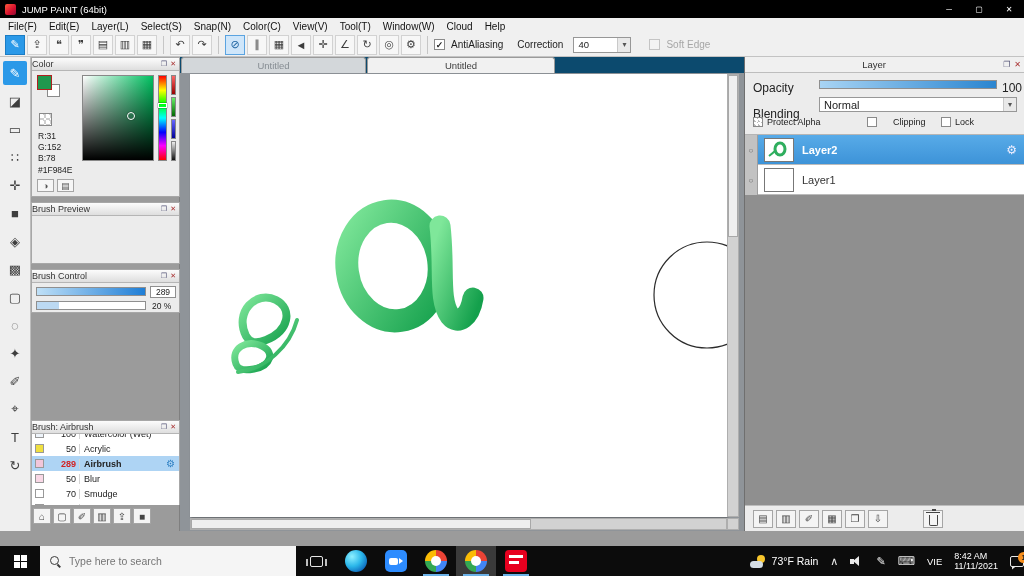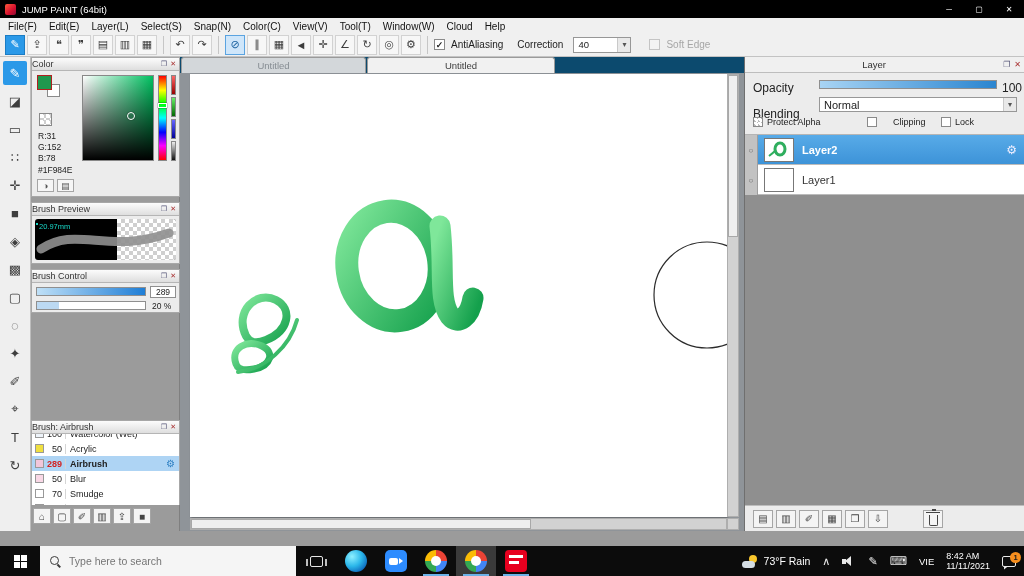--- a/index.html
+++ b/index.html
@@ -39,21 +39,21 @@
 .phead .pt{flex:1;font-size:9px;color:#333}
 .phead .pic{font-size:7px;color:#557;margin-right:3px}
 .phead .pic.x{color:#a33}
 .swatch{border:1px solid #8a8a8a}
 .checker{background-image:linear-gradient(45deg,#cfcfcf 25%,transparent 25%,transparent 75%,#cfcfcf 75%),linear-gradient(45deg,#cfcfcf 25%,transparent 25%,transparent 75%,#cfcfcf 75%);background-size:8px 8px;background-position:0 0,4px 4px;background-color:#fff}
 .ctext{font-size:8.5px;color:#222;position:absolute;left:6px}
 .mbtn{position:absolute;width:17px;height:13px;border:1px solid #a5a5a5;background:#f6f6f6;display:flex;align-items:center;justify-content:center;font-size:9px;color:#555}
 .track{height:9px;border:1px solid #8f8f8f;background:#fff;position:absolute}
 .brow{height:15px;display:flex;align-items:center;font-size:9px;background:#fff}
 .brow .sw{width:9px;height:9px;border:1px solid #999;margin-left:3px}
-.brow .sz{width:22px;text-align:right;padding-right:3px;border-right:1px solid #d5d5d5;margin-right:4px}
+.brow .sz{width:36px;text-align:right;padding-right:3px;border-right:1px solid #d5d5d5;margin-right:4px}
 .brow.selrow{background:#aed4f4}
 .brow.selrow .sz{color:#d22323;font-weight:bold}
 .brow.selrow .nm{font-weight:bold}
 .fbtn{width:18px;height:16px;border:1px solid #a5a5a5;background:#f4f4f4;display:flex;align-items:center;justify-content:center;font-size:10px;color:#444}
 
 #canvasarea{top:57px;left:180px;width:564px;height:474px;background:#0c4a6e}
 .ctab{position:absolute;top:0;height:16px;font-size:9.5px;display:flex;align-items:center;justify-content:center;border:1px solid #9a9a9a;border-bottom:none;border-radius:3px 3px 0 0}
 #viewport{position:absolute;top:16px;left:0;width:564px;height:458px;background:#8f9499}
 #whitecanvas{position:absolute;left:10px;top:1px;width:537px;height:443px;background:#fff;overflow:hidden;box-shadow:1px 1px 2px rgba(0,0,0,.35)}
 .sbar{position:absolute;background:#d2d2d2;border:1px solid #aeaeae}
@@ -88,21 +88,21 @@
 .tview::after{content:"";position:absolute;right:-5px;top:2px;width:2px;height:7px;background:#bfbfbf}
 .edge{width:22px;height:22px;border-radius:50%;background:radial-gradient(circle at 32% 30%,#8ef0ff,#2bb7ea 45%,#0b62b8 82%)}
 .zoom{width:22px;height:22px;border-radius:5px;background:#2d8cff;display:flex;align-items:center;justify-content:center}
 .zoom::before{content:"";width:9px;height:7px;background:#fff;border-radius:2px;margin-right:1px}
 .zoom::after{content:"";border-top:3.5px solid transparent;border-bottom:3.5px solid transparent;border-left:4px solid #fff}
 .gicon{width:22px;height:22px;border-radius:50%;background:conic-gradient(#ea4335 0 90deg,#4285f4 90deg 180deg,#34a853 180deg 270deg,#fbbc05 270deg 360deg);position:relative}
 .gicon::after{content:"";position:absolute;inset:6px;background:#fff;border-radius:50%}
 .redapp{width:22px;height:22px;border-radius:4px;background:#e8001f;position:relative}
 .redapp::before{content:"";position:absolute;left:4px;top:5px;width:14px;height:3px;background:#fff}
 .redapp::after{content:"";position:absolute;left:4px;top:11px;width:10px;height:3px;background:#fff}
-.tray{margin-left:auto;display:flex;align-items:center;gap:12px;padding-right:8px}
+.tray{margin-left:auto;display:flex;align-items:center;gap:12px;padding-right:0}
 .trayic{font-size:11px;color:#eee}
 .weather-ic{position:relative;width:17px;height:13px}
 .weather-ic::before{content:"";position:absolute;left:7px;top:0;width:8px;height:8px;border-radius:50%;background:#f8c62c}
 .weather-ic::after{content:"";position:absolute;left:0;bottom:0;width:13px;height:7px;border-radius:4px;background:#d4dde4}
 .vol{position:relative;width:14px;height:12px}
 .vol::before{content:"";position:absolute;left:0;top:3.5px;width:4px;height:5px;background:#e8e8e8}
 .vol::after{content:"";position:absolute;left:3px;top:1px;border-top:5px solid transparent;border-bottom:5px solid transparent;border-right:6px solid #e8e8e8}
 .notif{width:14px;height:11px;border:1.4px solid #e8e8e8;border-radius:2px;position:relative}
 .notif::after{content:"";position:absolute;left:1px;bottom:-4px;width:5px;height:4px;background:#e8e8e8;clip-path:polygon(0 0,100% 0,0 100%)}
 .badge{position:absolute;right:-6px;top:-5px;width:11px;height:11px;border-radius:50%;background:#f78f1e;color:#202020;font-size:7.5px;display:flex;align-items:center;justify-content:center;font-weight:bold}
@@ -224,28 +224,20 @@
         <div class="mbtn" style="left:25px;top:108px">▤</div>
       </div>
     </div>
 
     <div class="panel" style="top:145px;height:62px">
       <div class="phead">
         <span class="pt">Brush Preview</span>
         <span class="pic">❐</span>
         <span class="pic x">✕</span>
       </div>
-      <div style="position:relative;margin:3px;height:41px;background:#000;border-radius:3px;overflow:hidden">
-        <div class="checker" style="position:absolute;right:0;top:0;bottom:0;width:42%"></div>
-        <svg style="position:absolute;inset:0" width="141" height="41" viewBox="0 0 141 41">
-          <path d="M6 30 C 42 6, 72 36, 134 14" fill="none" stroke="#8f8f8f" stroke-width="9" stroke-linecap="round" opacity="0.9"></path>
-        </svg>
-        <span style="position:absolute;left:4px;top:3px;font-size:7.5px;color:#19d8c8">20.97mm</span>
-        <span style="position:absolute;left:1px;top:4px;width:2px;height:2px;background:#19d8c8"></span>
-      </div>
     </div>
 
     <div class="panel" style="top:212px;height:44px">
       <div class="phead">
         <span class="pt">Brush Control</span>
         <span class="pic">❐</span>
         <span class="pic x">✕</span>
       </div>
       <div class="track" style="left:4px;top:17px;width:110px;background:linear-gradient(to right,#bfe0f7,#1f7ed6)"></div>
       <div class="abs" style="left:118px;top:16px;width:26px;height:12px;background:#fff;border:1px solid #8f8f8f;font-size:8.5px;display:flex;align-items:center;justify-content:center">289</div>

